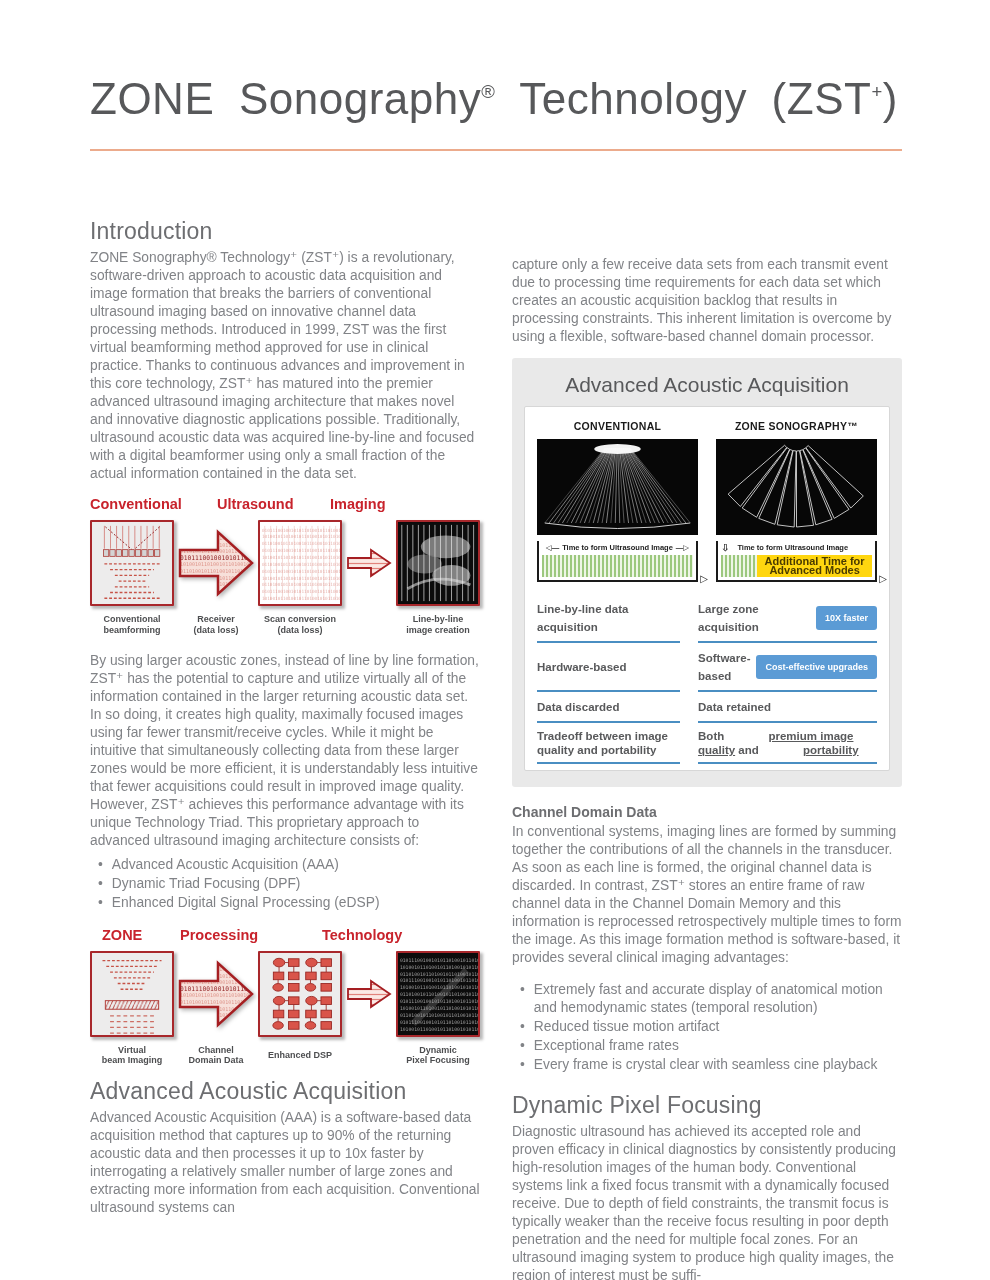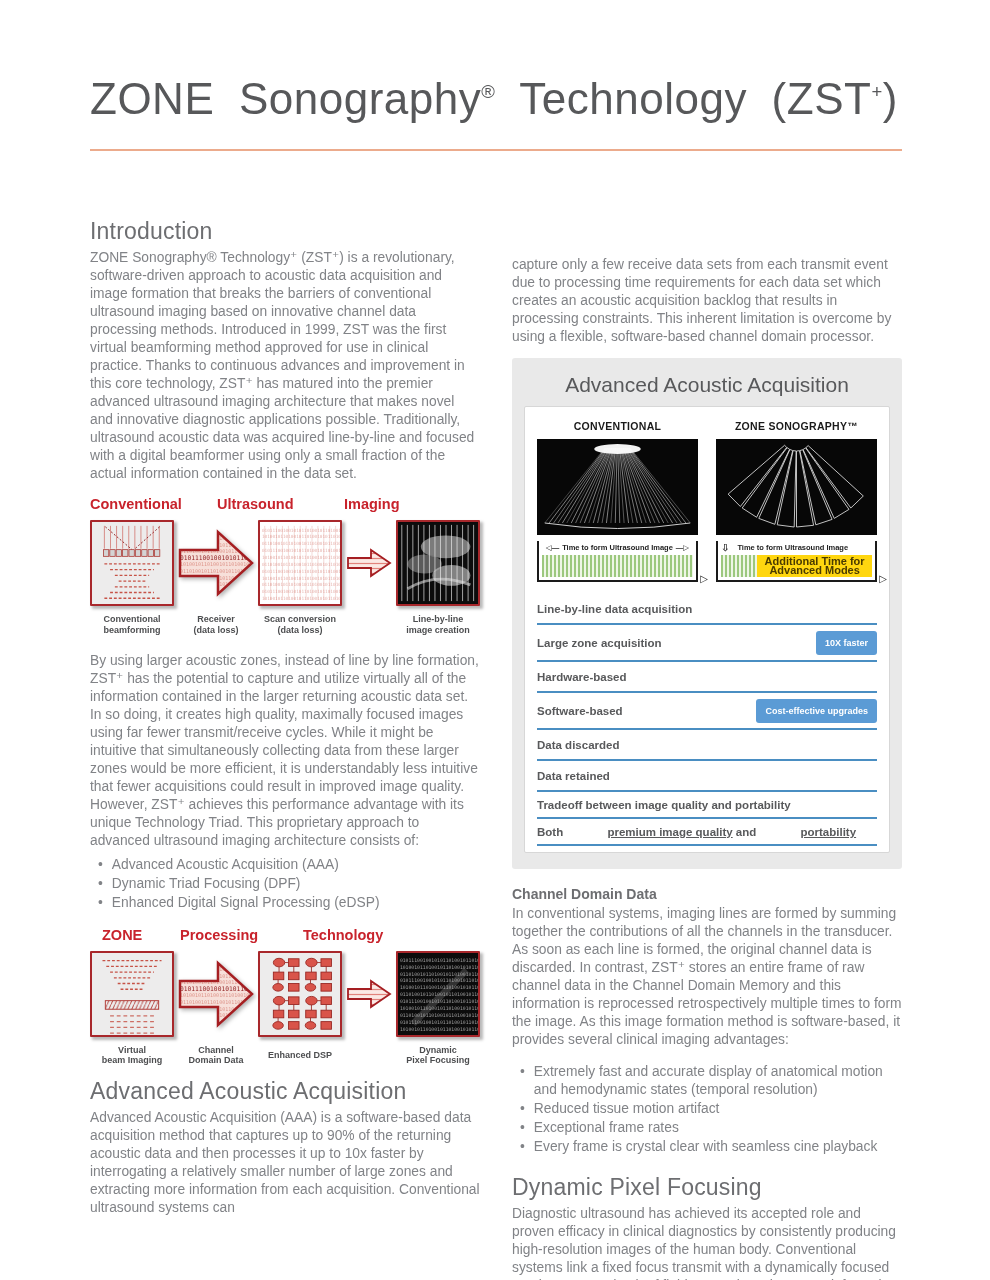--- a/index.html
+++ b/index.html
@@ -48,21 +48,21 @@
                     font-size:7.5px;font-weight:bold;color:#222;height:12px;white-space:nowrap;}
   .timing-label-row .down{font-size:10px;margin-right:5px;}
   .bar-row{display:flex;height:22px;margin-top:1px;}
   .gbar{height:22px;background:repeating-linear-gradient(90deg,#9cc87e 0 2px,#eef6e6 2px 4px);}
   .gbar.full{flex:1;}
   .gbar.part{width:24%;}
   .ybar{flex:1;background:#ffd60f;display:flex;align-items:center;justify-content:center;
         font-size:11px;font-weight:bold;color:#4a3b00;text-align:center;white-space:pre-line;line-height:9px;}
   .axis-arrow{position:absolute;right:-12px;bottom:-8px;font-size:10px;color:#1a1a1a;}
   
-  .cmp-grid{display:grid;grid-template-columns:1fr;column-gap:18px;margin-top:12px;}
+  .cmp-grid{display:grid;grid-template-columns:1fr 1fr;column-gap:18px;margin-top:12px;}
   .cmp-cell{border-bottom:2px solid #4a8ec2;padding:6px 0 5px 0;font-size:11.5px;font-weight:bold;
             color:#58595b;display:flex;align-items:center;justify-content:space-between;gap:6px;}
   .cmp-cell .txt{display:inline;}
   .badge{background:#5b9bd5;color:#fff;font-size:9px;font-weight:bold;padding:3px 9px;
          border-radius:3px;white-space:nowrap;flex:none;}
   .cmp-cell.multi{display:block;line-height:14px;}
   .u{text-decoration:underline;padding-left:41px;}
 </style>
 </head>
 <body>
@@ -73,21 +73,21 @@
   <div class="title-rule"></div>
 
   <div class="col col-left">
     <h2 class="section">Introduction</h2>
     <p class="body">ZONE Sonography® Technology⁺ (ZST⁺) is a revolutionary, software-driven approach to acoustic data acquisition and image formation that breaks the barriers of conventional ultrasound imaging based on innovative channel data processing methods. Introduced in 1999, ZST was the first virtual beamforming method approved for use in clinical practice. Thanks to continuous advances and improvement in this core technology, ZST⁺ has matured into the premier advanced ultrasound imaging architecture that makes novel and innovative diagnostic applications possible. Traditionally, ultrasound acoustic data was acquired line-by-line and focused with a digital beamformer using only a small fraction of the actual information contained in the data set.</p>
 
     <div class="diagram">
       <div class="diag-headers">
         <span class="diag-header" style="left:0">Conventional</span>
         <span class="diag-header" style="left:127px">Ultrasound</span>
-        <span class="diag-header" style="left:254px">Imaging</span>
+        <span class="diag-header" style="left:240px">Imaging</span>
       </div>
       <div class="diag-row">
         <div class="panel">
           <svg width="80" height="82" viewBox="0 0 84 86">
             <g>
                 <line x1="13" y1="4" x2="13" y2="28" stroke="#cc5a52" stroke-width="0.8" opacity="0.85"></line>
                 <line x1="19.4" y1="4" x2="19.4" y2="28" stroke="#cc5a52" stroke-width="0.8" opacity="0.85"></line>
                 <line x1="25.8" y1="4" x2="25.8" y2="28" stroke="#cc5a52" stroke-width="0.8" opacity="0.85"></line>
                 <line x1="32.2" y1="4" x2="32.2" y2="28" stroke="#cc5a52" stroke-width="0.8" opacity="0.85"></line>
                 <line x1="38.6" y1="4" x2="38.6" y2="28" stroke="#cc5a52" stroke-width="0.8" opacity="0.85"></line>
@@ -232,21 +232,21 @@
       <li>
           <span class="b">•</span>
           <span>Enhanced Digital Signal Processing (eDSP)</span>
         </li>
     </ul>
 
     <div class="diagram">
       <div class="diag-headers">
         <span class="diag-header" style="left:12px">ZONE</span>
         <span class="diag-header" style="left:90px">Processing</span>
-        <span class="diag-header" style="left:213px">Technology</span>
+        <span class="diag-header" style="left:232px">Technology</span>
       </div>
       <div class="diag-row">
         <div class="panel">
           <svg width="80" height="82" viewBox="0 0 84 86">
             <g>
                 <line x1="11" y1="8" x2="73" y2="8" stroke="#c0392b" stroke-dasharray="3,2" stroke-width="1.4" opacity="0.85"></line>
                 <line x1="15" y1="14" x2="69" y2="14" stroke="#c0392b" stroke-dasharray="3,2" stroke-width="1.4" opacity="0.85"></line>
                 <line x1="19" y1="20" x2="65" y2="20" stroke="#c0392b" stroke-dasharray="3,2" stroke-width="1.4" opacity="0.85"></line>
                 <line x1="23" y1="26" x2="61" y2="26" stroke="#c0392b" stroke-dasharray="3,2" stroke-width="1.4" opacity="0.85"></line>
                 <line x1="27" y1="32" x2="57" y2="32" stroke="#c0392b" stroke-dasharray="3,2" stroke-width="1.4" opacity="0.85"></line>

